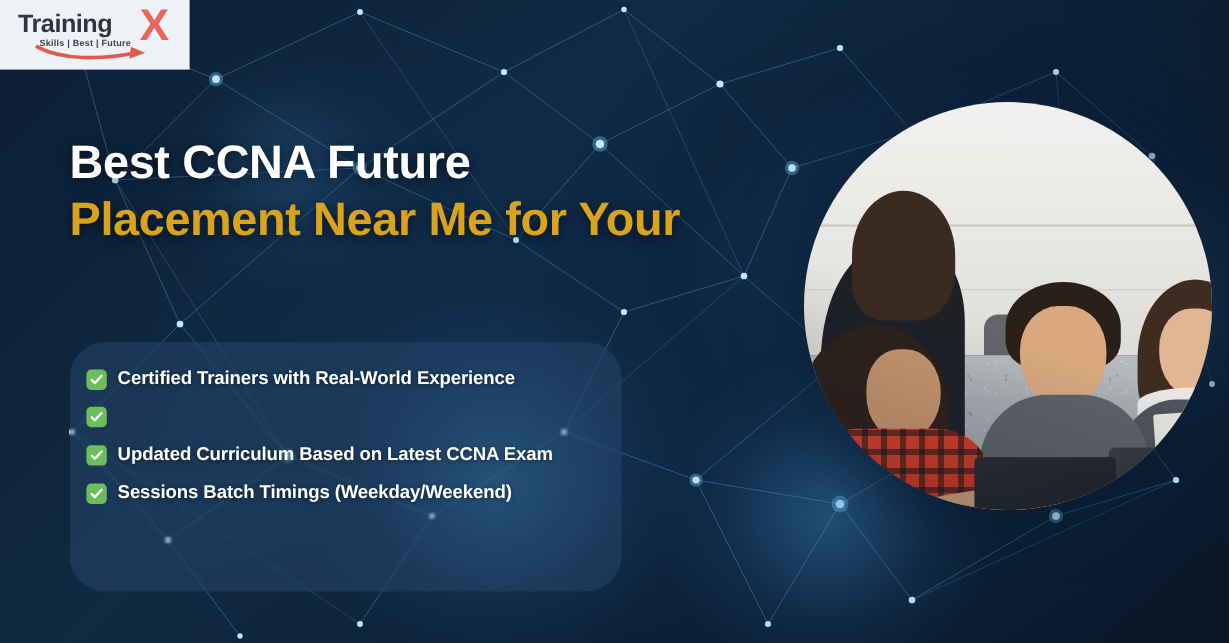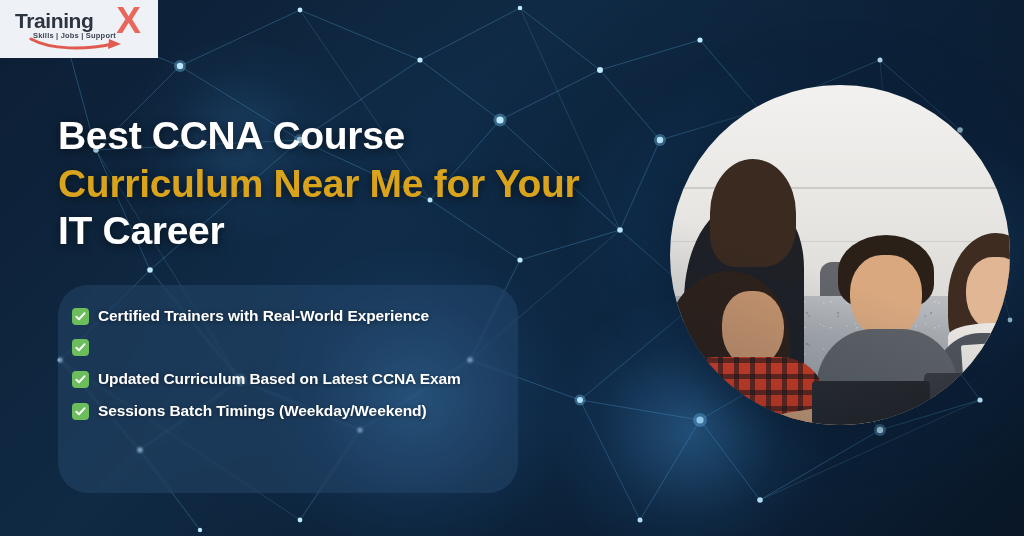--- a/index.html
+++ b/index.html
@@ -262,21 +262,21 @@
 
   <div class="glow g1"></div>
   <div class="glow g2"></div>
   <div class="glow g3"></div>
   <div class="glow g4"></div>
 
   <div class="logo-plate">
     <div class="logo-inner">
       <span class="logo-word">Training</span>
       <span class="logo-x">X</span>
-      <span class="logo-tag">Skills | Jobs | Support</span>
+      <span class="logo-tag">Skills | Best | Future</span>
       <svg class="logo-arrow" viewBox="0 0 100 14">
         <path d="M2,2 C22,13 56,13 84,7" stroke="#e05a50" stroke-width="3" fill="none" stroke-linecap="round"></path>
         <path d="M80,2 L92,7 L79,12 Z" fill="#e05a50"></path>
       </svg>
     </div>
   </div>
 
   <div class="photo-circle">
     <div class="ph">
       <div class="wall"></div>
@@ -310,23 +310,22 @@
       <div class="person body p2-body"></div>
       <div class="person p2-arm"></div>
 
       <div class="monitor"></div>
 
       <div class="ph-shade"></div>
     </div>
   </div>
 
   <div class="headline">
-    <div class="hl-line hl-white">Best CCNA Course</div>
-    <div class="hl-line hl-gold">Curriculum Near Me for Your</div>
-    <div class="hl-line hl-white">IT Career</div>
+    <div class="hl-line hl-white">Best CCNA Future</div>
+    <div class="hl-line hl-gold">Placement Near Me for Your</div>
   </div>
 
   <div class="features">
     <div class="feat-row">
       <span class="check">
         <svg width="11" height="11" viewBox="0 0 12 12">
             <path d="M1.5,6.2 L4.4,9 L10.5,2.4" stroke="#ffffff" stroke-width="2.1" fill="none" stroke-linecap="round" stroke-linejoin="round"></path>
           </svg>
       </span>
       <span class="feat-text">Certified Trainers with Real-World Experience</span>

